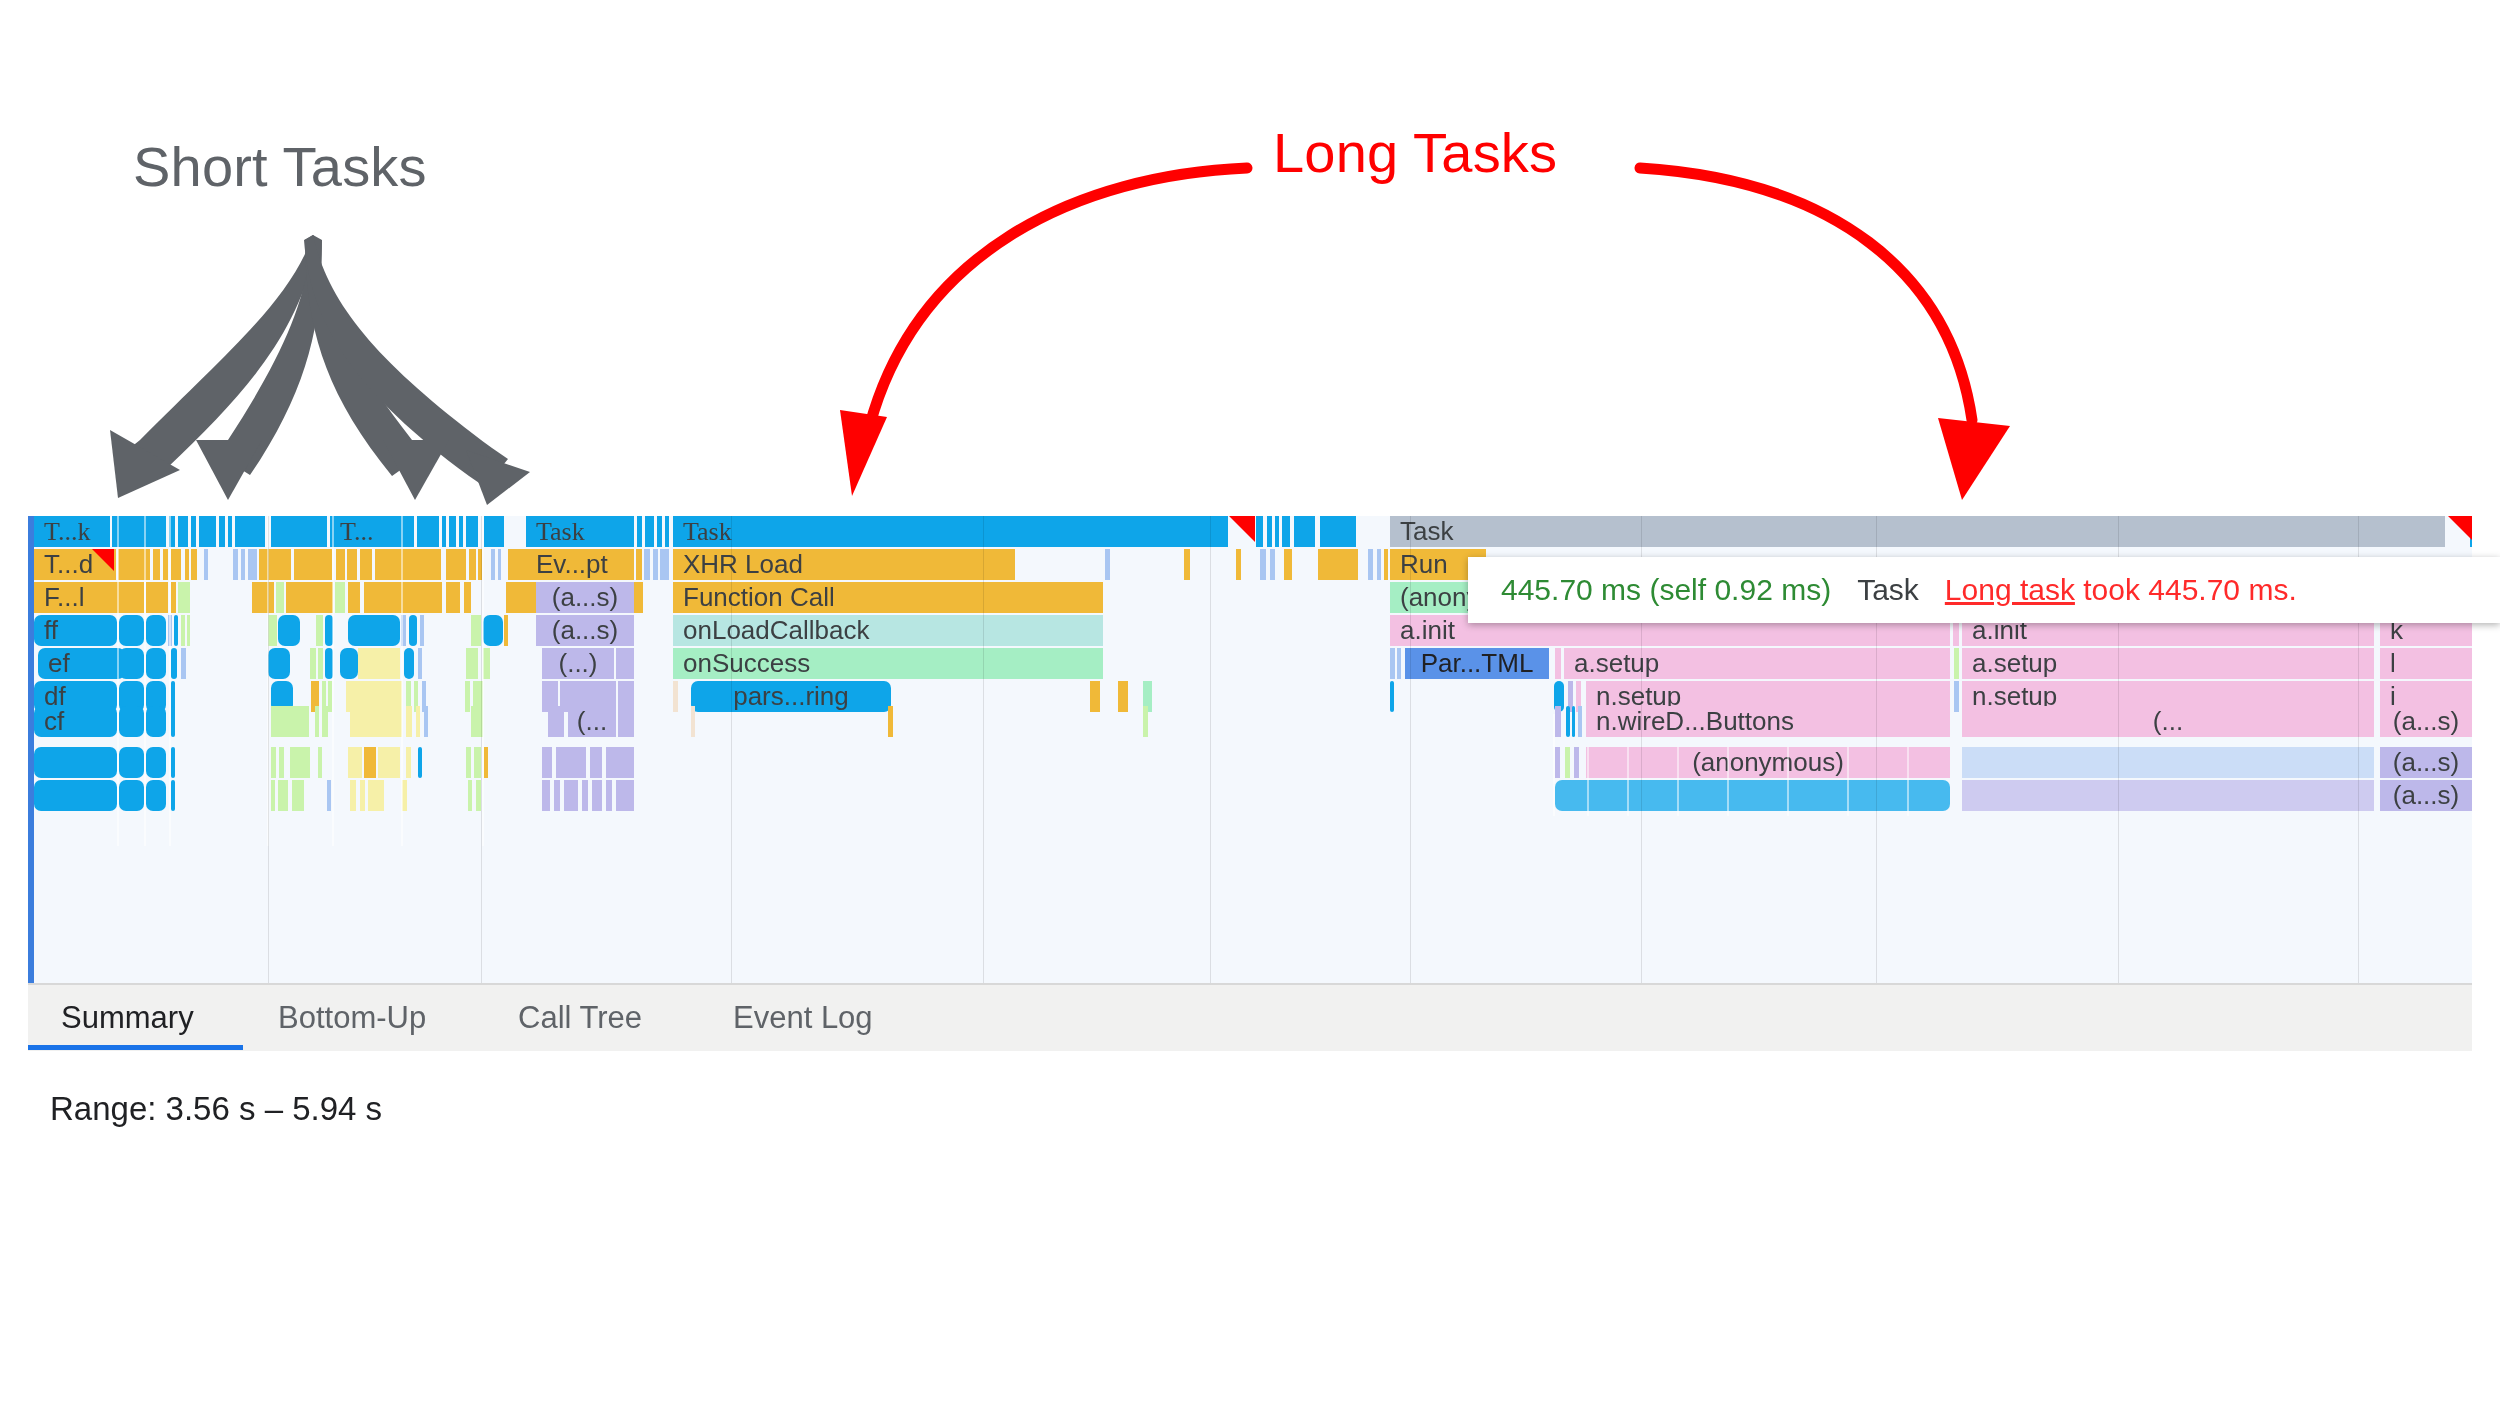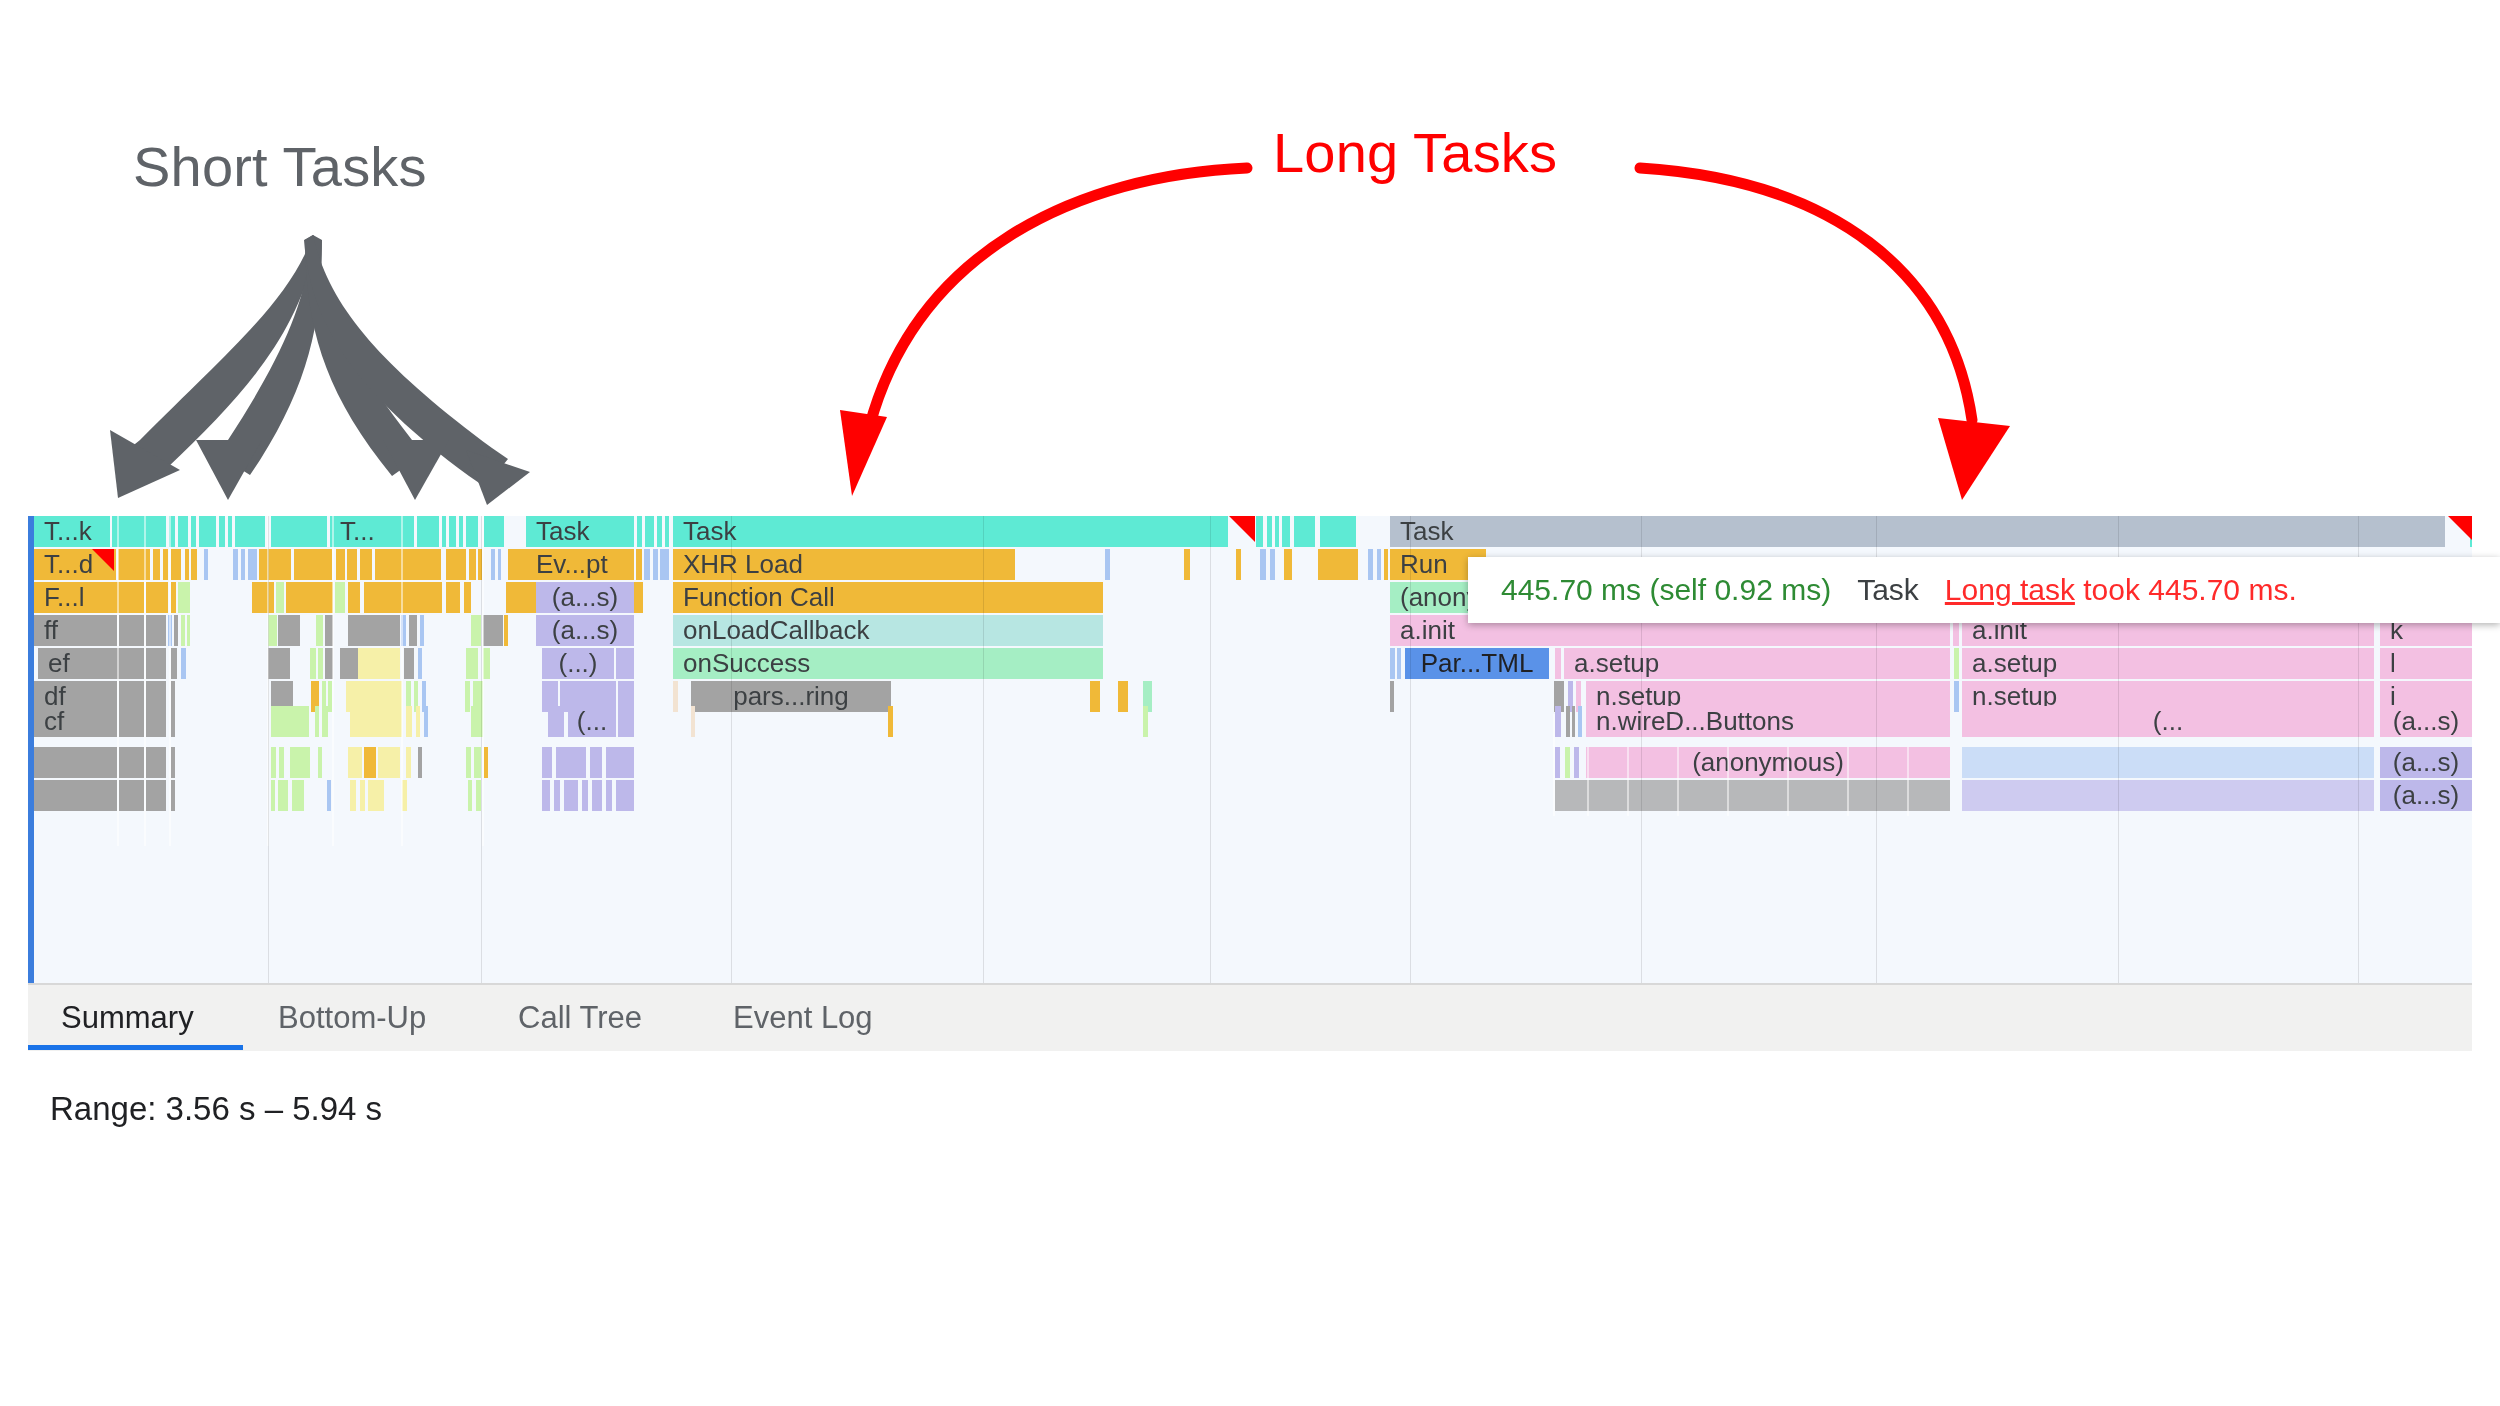--- a/index.html
+++ b/index.html
@@ -33,31 +33,31 @@
     position:absolute;left:0;top:0;width:6px;height:467px;background:#3b7ddd;z-index:6;
   }
   .row{position:absolute;left:0;width:2444px;height:31px;}
   .blk{position:absolute;top:0;height:31px;box-sizing:border-box;overflow:hidden;
        white-space:nowrap;font-size:26px;line-height:31px;color:#3c4043;
        padding-left:10px;}
   .gridline{position:absolute;top:0;width:1px;height:467px;background:rgba(0,0,0,.10);z-index:4;}
   .seg{position:absolute;top:0;height:31px;}
 
   
-  .c-gray   {background:#5eead4;}
+  .c-gray   {background:#0ea5e9;font-family:Liberation Serif, serif;}
   .c-graysel{background:#b5c0ce;}
   .c-yellow {background:#f0b938;}
   .c-purple {background:#bdb8ea;}
   .c-blue   {background:#5a92e8;}
   .c-blue2  {background:#a9c6f2;}
   .c-cyan   {background:#b7e6e2;}
   .c-green  {background:#a5eec4;}
   .c-green2 {background:#c9f3ab;}
   .c-pink   {background:#f3c0e2;}
-  .c-tan    {background:#a3a3a3;}
+  .c-tan    {background:#0ea5e9;border-radius:7px;}
   .c-tan2   {background:#f2e3d2;}
   .c-lemon  {background:#f6f0a8;}
 
   
   #tooltip{
     position:absolute;left:1468px;top:557px;width:1032px;height:66px;
     background:#ffffff;box-shadow:0 2px 7px rgba(0,0,0,.30);
     z-index:40;display:flex;align-items:center;
     font-size:30px;white-space:nowrap;
   }

